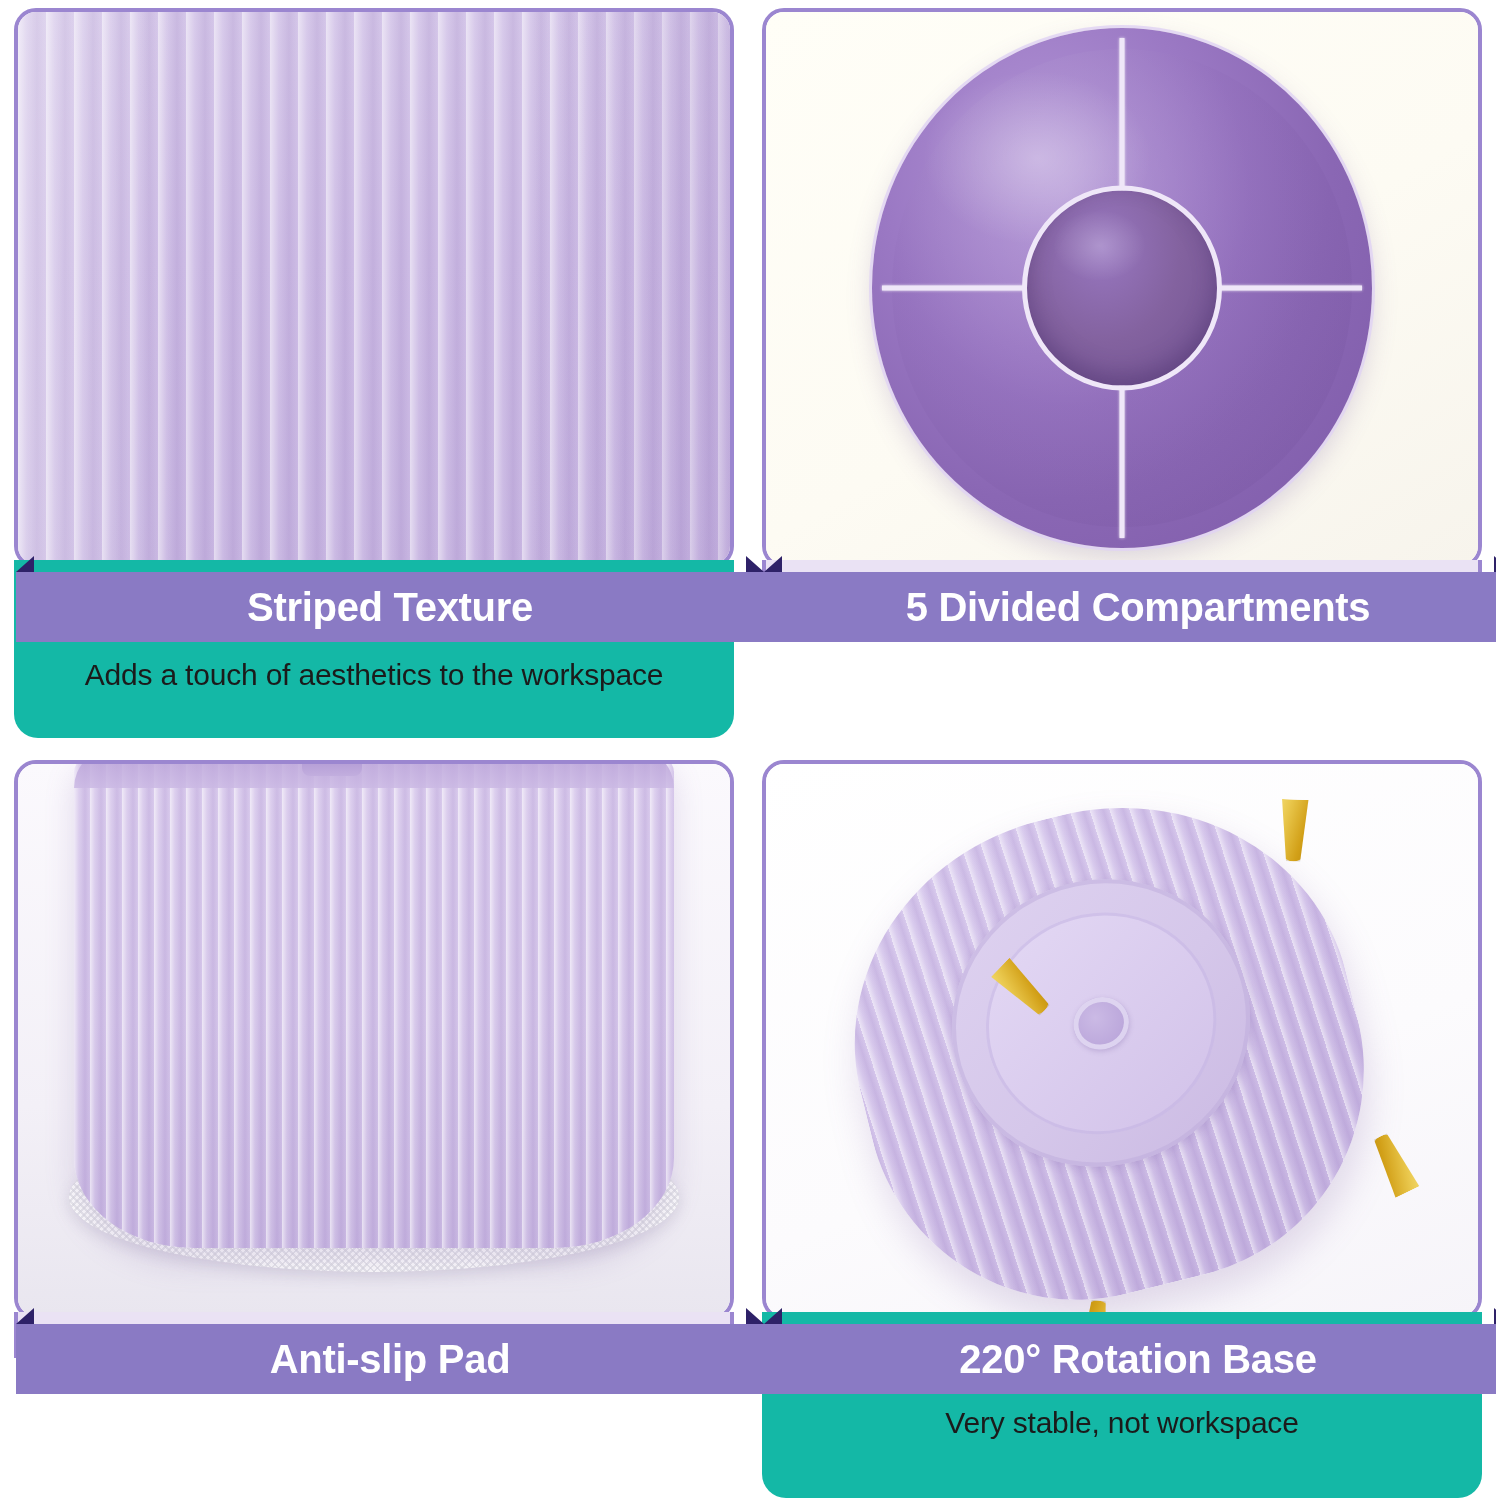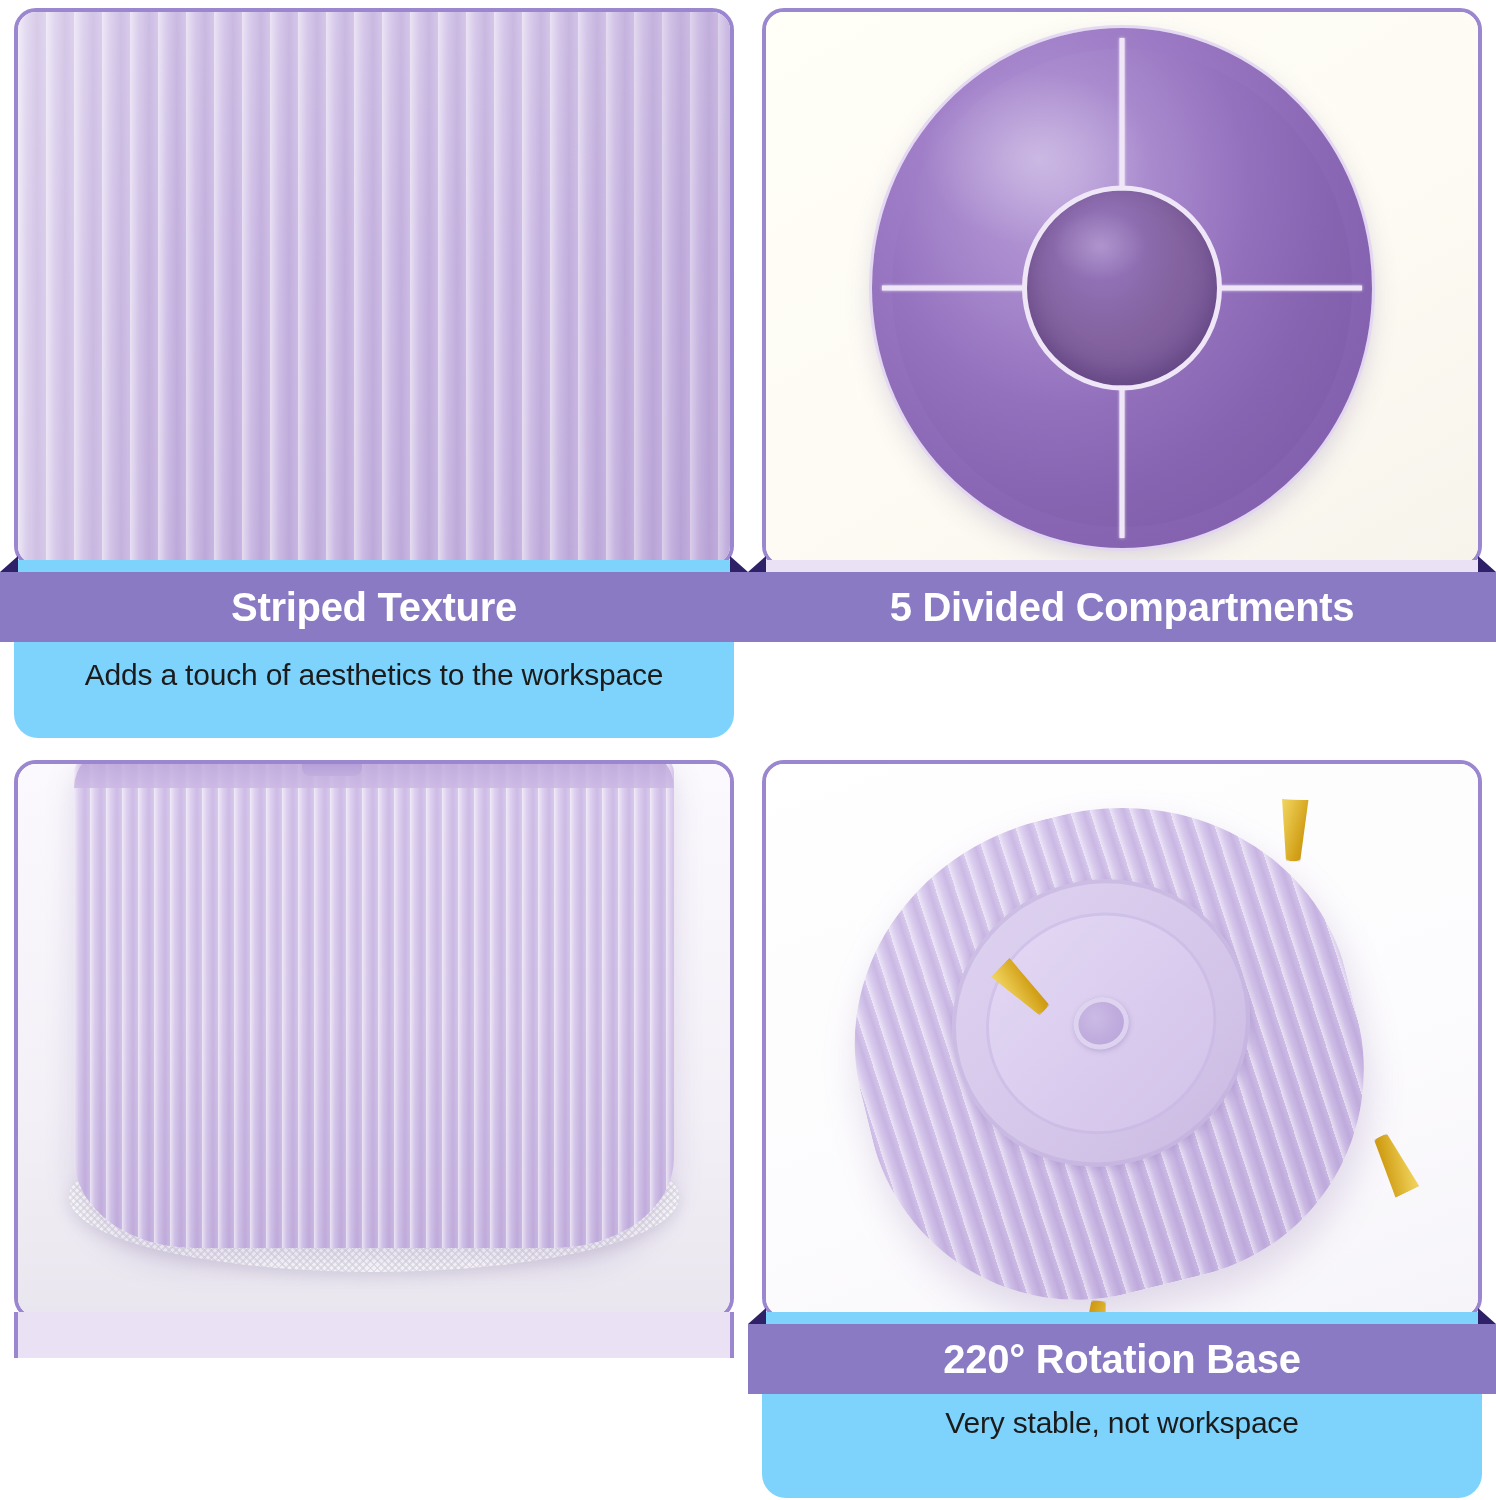--- a/index.html
+++ b/index.html
@@ -48,41 +48,41 @@
     border-right:4px solid #9b86d0;
     top:560px;
   }
   .cell.r2 .strip { top:562px; }
 
   
   .desc {
     position:absolute;
     left:14px;
     width:720px;
-    background:#7dd3fc;
+    background:#14b8a6;
     border-radius:0 0 24px 24px;
     top:560px;
     height:178px;
     padding-top:96px;
     text-align:center;
   }
   .cell.r2 .desc { top:562px; height:186px; padding-top:92px; }
 
   .desc-text {
     font-size:30px;
     color:#1b1b1b;
     line-height:1.28;
     padding:0 26px;
     letter-spacing:-0.2px;
   }
 
   
   .ribbon {
     position:absolute;
-    left:0px;
+    left:16px;
     width:748px;
     height:56px;
     top:572px;
     z-index:6;
   }
   .cell.r2 .ribbon { top:574px; }
 
   .ribbon-bar {
     position:absolute;
     left:0; top:0;
@@ -368,20 +368,27 @@
       <div class="photo ph-side">
         <div class="pad"></div>
         <div class="foot f-left"></div>
         <div class="foot f-right"></div>
         <div class="body-side">
           <div class="rim-notch"></div>
         </div>
       </div>
     </div>
     <div class="strip"></div>
+    <div class="ribbon">
+      <div class="fold left"></div>
+      <div class="fold right"></div>
+      <div class="ribbon-bar">
+        <span class="ribbon-label">Anti-slip Pad</span>
+      </div>
+    </div>
   </div>
 
   <div class="cell r2">
     <div class="card">
       <div class="photo ph-base">
         <div class="base-body">
           <div class="base-disc">
             <div class="pivot"></div>
           </div>
           <div class="base-foot bf1"></div>

